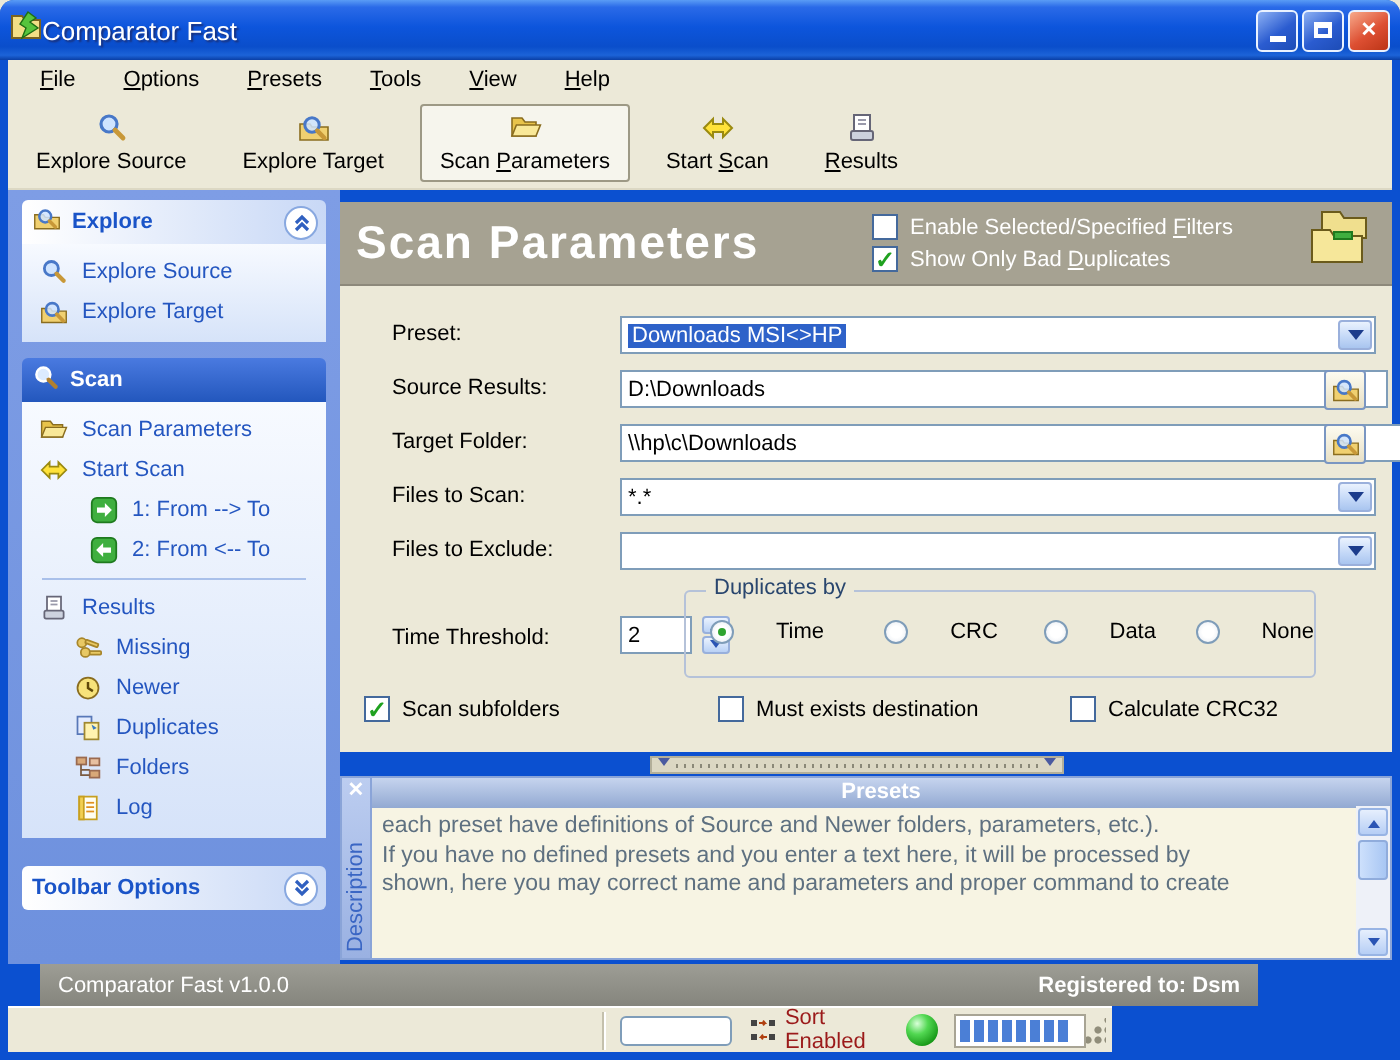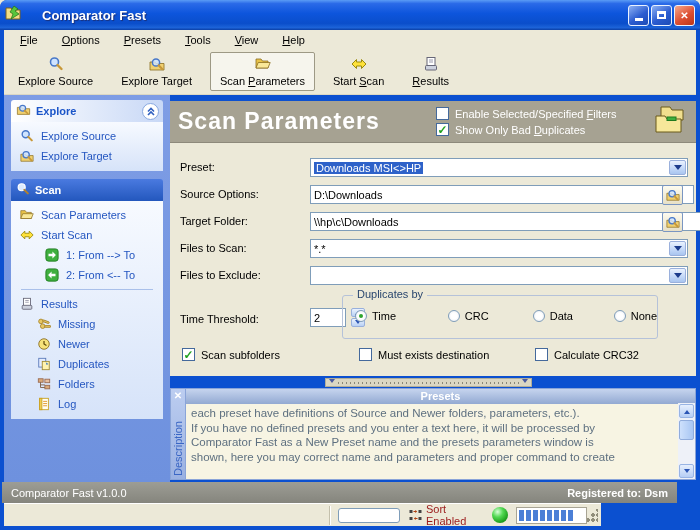--- a/index.html
+++ b/index.html
@@ -3,21 +3,21 @@
 <meta charset="utf-8">
 <style>
   *{margin:0;padding:0;box-sizing:border-box;font-family:"Liberation Sans",sans-serif}
   html,body{width:700px;height:530px;background:#ece9d8;overflow:hidden}
   #win{position:relative;width:700px;height:530px;background:#0b50d0;border-radius:7px 7px 0 0;overflow:hidden}
 
   
   .titlebar{position:absolute;left:0;top:0;width:700px;height:30px;
     background:linear-gradient(180deg,#5a9cf5 0%,#2a6ae8 12%,#0d55dc 45%,#0a4ecb 78%,#1c63d8 92%,#0a3fa6 100%);
     border-radius:6px 6px 0 0;display:flex;align-items:center;padding:0 5px}
-  .titlebar .title{color:#fff;font-weight:bold;font-size:13px;flex:1;margin-left:21px;text-shadow:1px 1px 1px #1a2f77}
+  .titlebar .title{color:#fff;font-weight:normal;font-size:13px;flex:1;margin-left:0;text-shadow:1px 1px 1px #1a2f77}
   .winbtn{width:21px;height:21px;border-radius:3px;border:1px solid #eaf2ff;margin-left:2px;
     display:flex;align-items:center;justify-content:center;color:#fff;font-size:10px;font-weight:bold}
   .winbtn.minmax{background:linear-gradient(145deg,#8db1f4,#2b5cd0 55%,#1d4cb6)}
   .winbtn.close{background:linear-gradient(145deg,#f7a98b,#dd4f32 55%,#bc3517)}
   .minbar{display:block;width:8px;height:3px;background:#fff;margin-top:9px}
   .maxbox{display:block;width:9px;height:8px;border:2px solid #fff;border-top-width:3px}
 
   
   .menubar{position:absolute;left:4px;top:30px;width:692px;height:20px;background:#ece9d8;
     display:flex;align-items:center;font-size:11px;padding-left:8px}
@@ -52,37 +52,37 @@
     display:flex;align-items:center;padding:0 8px;border-bottom:1px solid #8d897b}
   .main-hdr .big{font-size:23px;font-weight:bold;color:#fff;letter-spacing:1px;width:258px}
   .hdr-cbs{display:flex;flex-direction:column;gap:3px;flex:1}
   .hdr-cb{display:flex;align-items:center;gap:6px;color:#fff;font-size:11px}
   .cbx{width:13px;height:13px;background:#fff;border:1px solid #44699c;display:flex;align-items:center;
     justify-content:center;font-size:12px;line-height:12px;color:#1fa11f;font-weight:bold;flex:none}
   .cbx .mark{display:none}
   .cbx.checked .mark{display:block}
 
   .formarea{position:absolute;left:170px;top:143px;width:526px;height:233px;background:#ece9d8;font-size:11px}
-  .flabel{position:absolute;left:10px;color:#000}
+  .flabel{position:absolute;left:26px;color:#000}
   .tctl{position:absolute;height:19px;border:1px solid #7f9db9;background:#fff;display:flex;align-items:center;padding-left:3px}
   .combo-btn{margin-left:auto;width:17px;height:15px;margin-right:1px;border:1px solid #9ab0dc;border-radius:2px;
     background:linear-gradient(180deg,#eaf2fe,#c2d7f7 60%,#a9c5ef);display:flex;align-items:center;justify-content:center}
   .dn-arrow{width:0;height:0;border:4px solid transparent;border-top:5px solid #1c3c8c;margin-top:4px}
   .up-tri{width:0;height:0;border:3px solid transparent;border-bottom:4px solid #2a54b4;margin-bottom:2px}
   .dn-tri{width:0;height:0;border:3px solid transparent;border-top:4px solid #2a54b4;margin-top:2px}
   .sel{background:#2e62c9;color:#fff;padding:0 2px;white-space:nowrap}
   .browse{position:absolute;width:21px;height:20px;border:1px solid #7a96c2;border-radius:2px;
     background:linear-gradient(180deg,#fdfbf0,#e7e0c6);display:flex;align-items:center;justify-content:center}
   .spinner{position:absolute;display:flex;flex-direction:column;gap:1px}
   .spin-b{width:14px;height:9px;background:linear-gradient(180deg,#eaf2fe,#b9d1f5);border:1px solid #98b0dc;
     border-radius:2px;display:flex;align-items:center;justify-content:center}
   .group{position:absolute;left:172px;top:152px;width:316px;height:44px;border:1px solid #b5c2d9;border-radius:3px}
   .group .legend{position:absolute;top:-8px;left:10px;background:#ece9d8;padding:0 4px;color:#29466e}
   .radios{display:flex;padding:14px 0 0 12px}
-  .radio-item{display:flex;align-items:center;gap:5px}
+  .radio-item{display:flex;align-items:center;gap:21px}
   .radio-item:nth-child(1){width:94px}.radio-item:nth-child(2){width:86px}.radio-item:nth-child(3){width:82px}
   .rdo{width:12px;height:12px;border-radius:50%;border:1px solid #7f9db9;background:radial-gradient(#fff 40%,#e4e9f0);position:relative;flex:none}
   .rdo.on::after{content:"";position:absolute;inset:3px;border-radius:50%;background:#2fa42f}
   .cb-row-item{position:absolute;top:205px;display:flex;align-items:center;gap:6px;color:#000}
 
   .split{position:absolute;left:325px;top:378px;width:207px;height:9px;background:#dbd7c3;border:1px solid #b2ae99;
     display:flex;align-items:center;padding:0 3px;gap:3px}
   .split .dots{flex:1;height:2px;background:repeating-linear-gradient(90deg,#8a8878 0 1px,transparent 1px 4px)}
   .mini-dn{width:0;height:0;border:3px solid transparent;border-top:4px solid #4a5aa0}
 
@@ -97,25 +97,25 @@
     font-size:11px;text-align:center;line-height:15px}
   .desc-body{flex:1;background:#f7f4e3;position:relative;padding:2px 22px 2px 5px;color:#5e7080;
     font-size:11.5px;line-height:14.6px;overflow:hidden;white-space:nowrap}
   .desc-scroll{position:absolute;right:0;top:0;bottom:0;width:17px;background:#eef1f8;display:flex;flex-direction:column;padding:1px}
   .sc-btn{height:14px;background:linear-gradient(180deg,#e6effd,#b6cef5);border:1px solid #98b4e4;border-radius:2px;
     display:flex;align-items:center;justify-content:center}
   .sc-btn.down{margin-top:auto}
   .sc-thumb{height:20px;margin:2px 0;background:linear-gradient(90deg,#cde0fc,#a8c6f3);border:1px solid #90acdc;border-radius:2px}
 
   
-  .sb1{position:absolute;left:2px;top:482px;width:675px;height:21px;
+  .sb1{position:absolute;left:20px;top:482px;width:609px;height:21px;
     background:linear-gradient(180deg,#9d9d95,#85857d);color:#fff;font-size:11px;display:flex;align-items:center;padding:0 9px}
   .sb1 .lft{flex:1}
   .sb1 .rgt{font-weight:bold}
-  .sb2{position:absolute;left:4px;top:503px;width:597px;height:23px;background:#ece9d8;border-top:1px solid #fff;
+  .sb2{position:absolute;left:4px;top:503px;width:552px;height:23px;background:#ece9d8;border-top:1px solid #fff;
     display:flex;align-items:center;font-size:11px}
   .s2pane{height:19px;border-right:1px solid #c4c0ac;box-shadow:1px 0 0 #fff}
   .pbar{width:70px;height:15px;background:#fff;border:1px solid #7f9db9;border-radius:3px;margin-left:8px}
   .sorttxt{color:#9b1a1a;margin-left:4px}
   .led{width:16px;height:16px;border-radius:50%;margin-left:10px;
     background:radial-gradient(circle at 35% 30%,#d9ffd9 0%,#52d852 35%,#129212 80%,#0a6a0a);flex:none}
   .bars{width:80px;height:17px;background:#fff;border:1px solid #a8a494;display:flex;gap:2px;padding:2px;margin-left:8px}
   .bar{width:5px;background:#4b7fd6}
   .grip{margin-left:auto;margin-right:3px;width:13px;height:13px;
     background:
@@ -350,20 +350,30 @@
               <rect x="3" y="1.5" width="2.6" height="13" fill="#f2cf52" stroke="#c8a020"></rect>
               <line x1="7" y1="5" x2="11.5" y2="5" stroke="#e09020"></line>
               <line x1="7" y1="7.5" x2="11.5" y2="7.5" stroke="#e09020"></line>
               <line x1="7" y1="10" x2="11.5" y2="10" stroke="#e09020"></line>
             </svg>
           </span>
         <span>Log</span>
       </div>
     </div>
 
+    <div class="sb-header round mt14">
+      <span>Toolbar Options</span>
+        <span class="sp"></span>
+      <span class="chev">
+          <svg width="10" height="10" viewBox="0 0 10 10" fill="none" stroke="#3060c0" stroke-width="1.6">
+            <path d="M2 1.5l3 3 3-3"></path>
+            <path d="M2 5l3 3 3-3"></path>
+          </svg>
+        </span>
+    </div>
   </div>
 
   <div class="main-hdr">
     <span class="big">Scan Parameters</span>
     <div class="hdr-cbs">
       <div class="hdr-cb">
         <span class="cbx"></span>
         <span>Enable Selected/Specified <u>F</u>ilters</span>
       </div>
       <div class="hdr-cb">
@@ -382,21 +392,21 @@
 
   <div class="formarea">
     <span class="flabel" style="top:18px">Preset:</span>
     <div class="tctl" style="left:140px;top:15px;width:378px">
       <span class="sel">Downloads MSI&lt;&gt;HP</span>
       <span class="combo-btn">
           <span class="dn-arrow"></span>
         </span>
     </div>
 
-    <span class="flabel" style="top:45px">Source Options:</span>
+    <span class="flabel" style="top:45px">Source Results:</span>
     <div class="tctl" style="left:140px;top:42px;width:384px">
       <span>D:\Downloads</span>
     </div>
     <div class="browse" style="left:492px;top:42px">
       <svg width="14" height="14" viewBox="0 0 16 16">
           <path d="M1 6h5l1 1.5h8V14H1z" fill="#f0d070" stroke="#8a6d1f" stroke-width="0.8"></path>
           <circle cx="7" cy="6.5" r="3.6" fill="#cfe4ff" fill-opacity="0.85" stroke="#4878c8" stroke-width="1.5"></circle>
           <line x1="9.6" y1="9.3" x2="13.2" y2="13" stroke="#c89838" stroke-width="2.2" stroke-linecap="round"></line>
         </svg>
     </div>
@@ -489,21 +499,20 @@
   <div class="desc">
     <div class="desc-tab">
       <span class="desc-x">✕</span>
       <span class="desc-rot">Description</span>
     </div>
     <div class="desc-main">
       <div class="desc-title">Presets</div>
       <div class="desc-body">
           <div>each preset have definitions of Source and Newer folders, parameters, etc.).</div>
           <div>If you have no defined presets and you enter a text here, it will be processed by</div>
-          <div>Comparator Fast as a New Preset name and the presets parameters window is</div>
           <div>shown, here you may correct name and parameters and proper command to create</div>
         </div>
       <div style="position:relative">
         <div class="desc-scroll" style="top:-76px;height:76px">
           <span class="sc-btn">
               <span class="up-tri" style="margin:0 0 2px"></span>
             </span>
           <span class="sc-thumb"></span>
           <span class="sc-btn down">
               <span class="dn-tri" style="margin:2px 0 0"></span>

